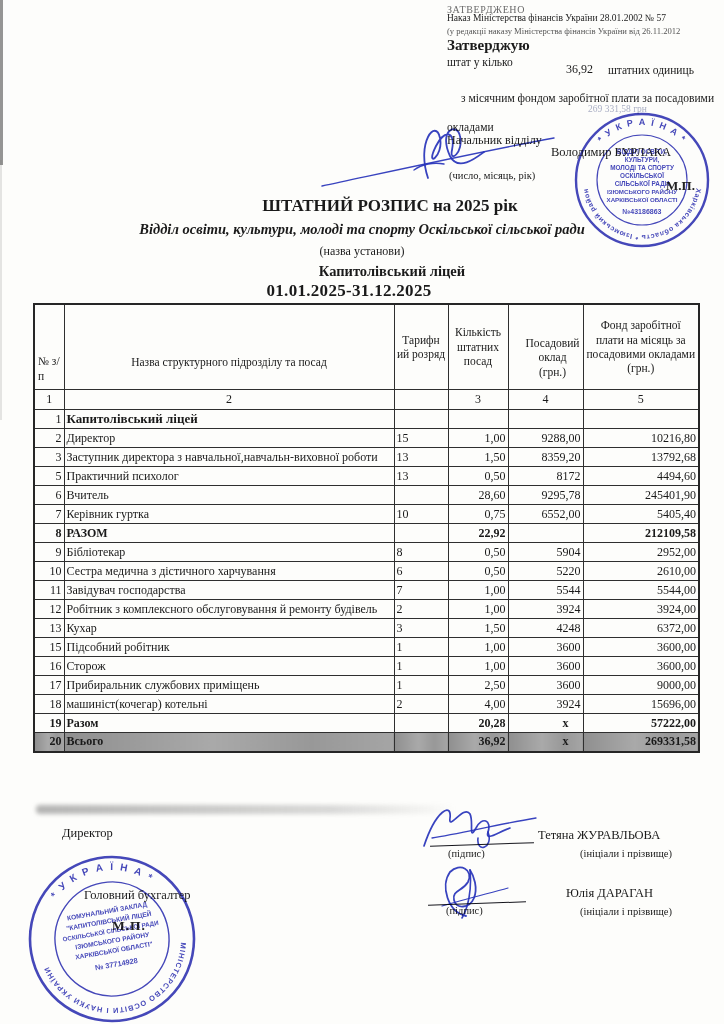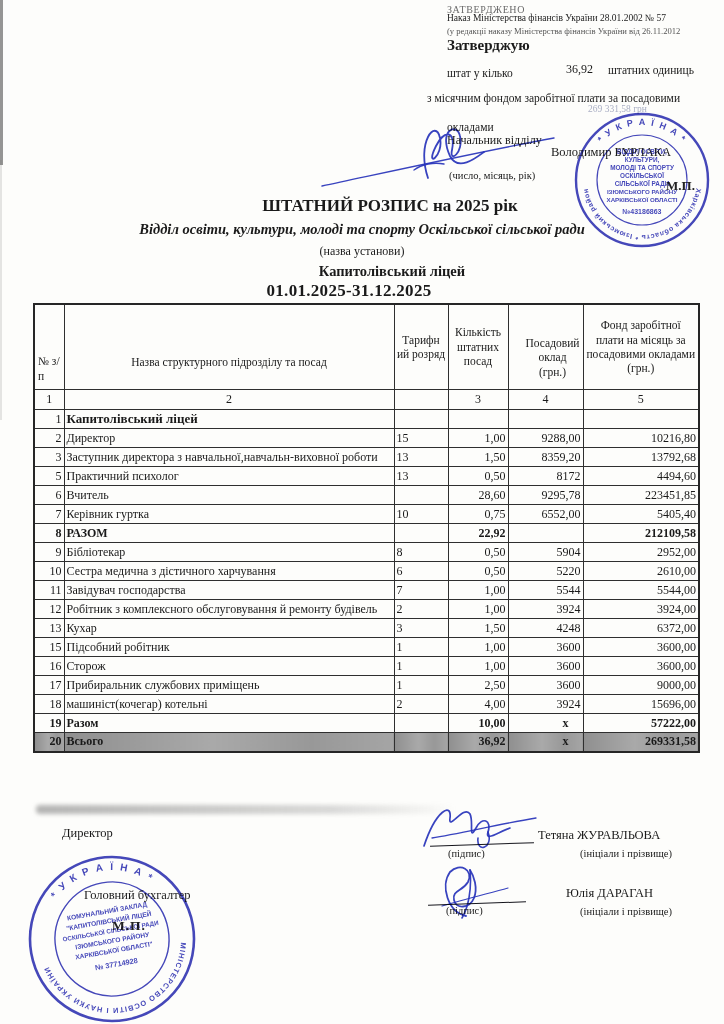--- a/index.html
+++ b/index.html
@@ -8,24 +8,24 @@
     background:#fdfdfb;
     font-family:"Liberation Serif","DejaVu Serif",serif;
     color:#1a1a1a;
   }
   .abs{position:absolute;}
   
   .approved-note{left:447px;top:4px;font-size:10px;color:#6a6a6a;letter-spacing:.6px;}
   .order-line{left:447px;top:13px;font-size:9.5px;color:#222;}
   .order-edit{left:447px;top:26px;font-size:8.6px;color:#555;white-space:nowrap;}
   .approve{left:447px;top:37px;font-size:15px;font-weight:bold;}
-  .staff-prefix{left:447px;top:67px;font-size:11.5px;}
+  .staff-prefix{left:447px;top:56px;font-size:11.5px;}
   .staff-count{left:538px;top:62px;width:55px;text-align:right;font-size:12px;}
   .staff-units{left:608px;top:64px;font-size:11.5px;}
-  .fund-line{left:427px;top:92px;font-size:11.5px;width:260px;}
+  .fund-line{left:461px;top:92px;font-size:11.5px;width:260px;}
   .fund-line2{left:447px;top:121px;font-size:11.5px;}
   .chief-title{left:447px;top:133px;font-size:12px;text-align:center;}
   .chief-name{left:551px;top:145px;font-size:12.5px;white-space:nowrap;}
   .date-hint{left:449px;top:170px;font-size:10.5px;}
   .faint-amount{left:588px;top:104px;font-size:9.5px;color:#a9aec4;}
   .mp-top{left:666px;top:178px;font-size:13px;font-weight:bold;color:#222;}
   
   .doc-title{left:0;top:196px;width:724px;text-align:center;font-size:17px;font-weight:bold;margin-left:28px;}
   .doc-org{left:0;top:221px;width:724px;text-align:center;font-size:14.5px;font-weight:bold;font-style:italic;}
   .doc-org-hint{left:0;top:244px;width:724px;text-align:center;font-size:12px;}
@@ -203,21 +203,21 @@
     <td class="c-count">0,50</td>
     <td class="c-salary">8172</td>
     <td class="c-fund">4494,60</td>
   </tr>
       <tr class="datarow">
     <td class="c-num">6</td>
     <td class="c-name">Вчитель</td>
     <td class="c-grade"></td>
     <td class="c-count">28,60</td>
     <td class="c-salary">9295,78</td>
-    <td class="c-fund">223451,85</td>
+    <td class="c-fund">245401,90</td>
   </tr>
       <tr class="datarow">
     <td class="c-num">7</td>
     <td class="c-name">Керівник гуртка</td>
     <td class="c-grade">10</td>
     <td class="c-count">0,75</td>
     <td class="c-salary">6552,00</td>
     <td class="c-fund">5405,40</td>
   </tr>
       <tr class="datarow bold">
@@ -297,21 +297,21 @@
     <td class="c-name">машиніст(кочегар) котельні</td>
     <td class="c-grade">2</td>
     <td class="c-count">4,00</td>
     <td class="c-salary">3924</td>
     <td class="c-fund">15696,00</td>
   </tr>
       <tr class="datarow bold">
     <td class="c-num">19</td>
     <td class="c-name">Разом</td>
     <td class="c-grade"></td>
-    <td class="c-count">10,00</td>
+    <td class="c-count">20,28</td>
     <td class="c-salary">x</td>
     <td class="c-fund">57222,00</td>
   </tr>
       <tr class="datarow bold highlight">
     <td class="c-num">20</td>
     <td class="c-name">Всього</td>
     <td class="c-grade"></td>
     <td class="c-count">36,92</td>
     <td class="c-salary">x</td>
     <td class="c-fund">269331,58</td>

